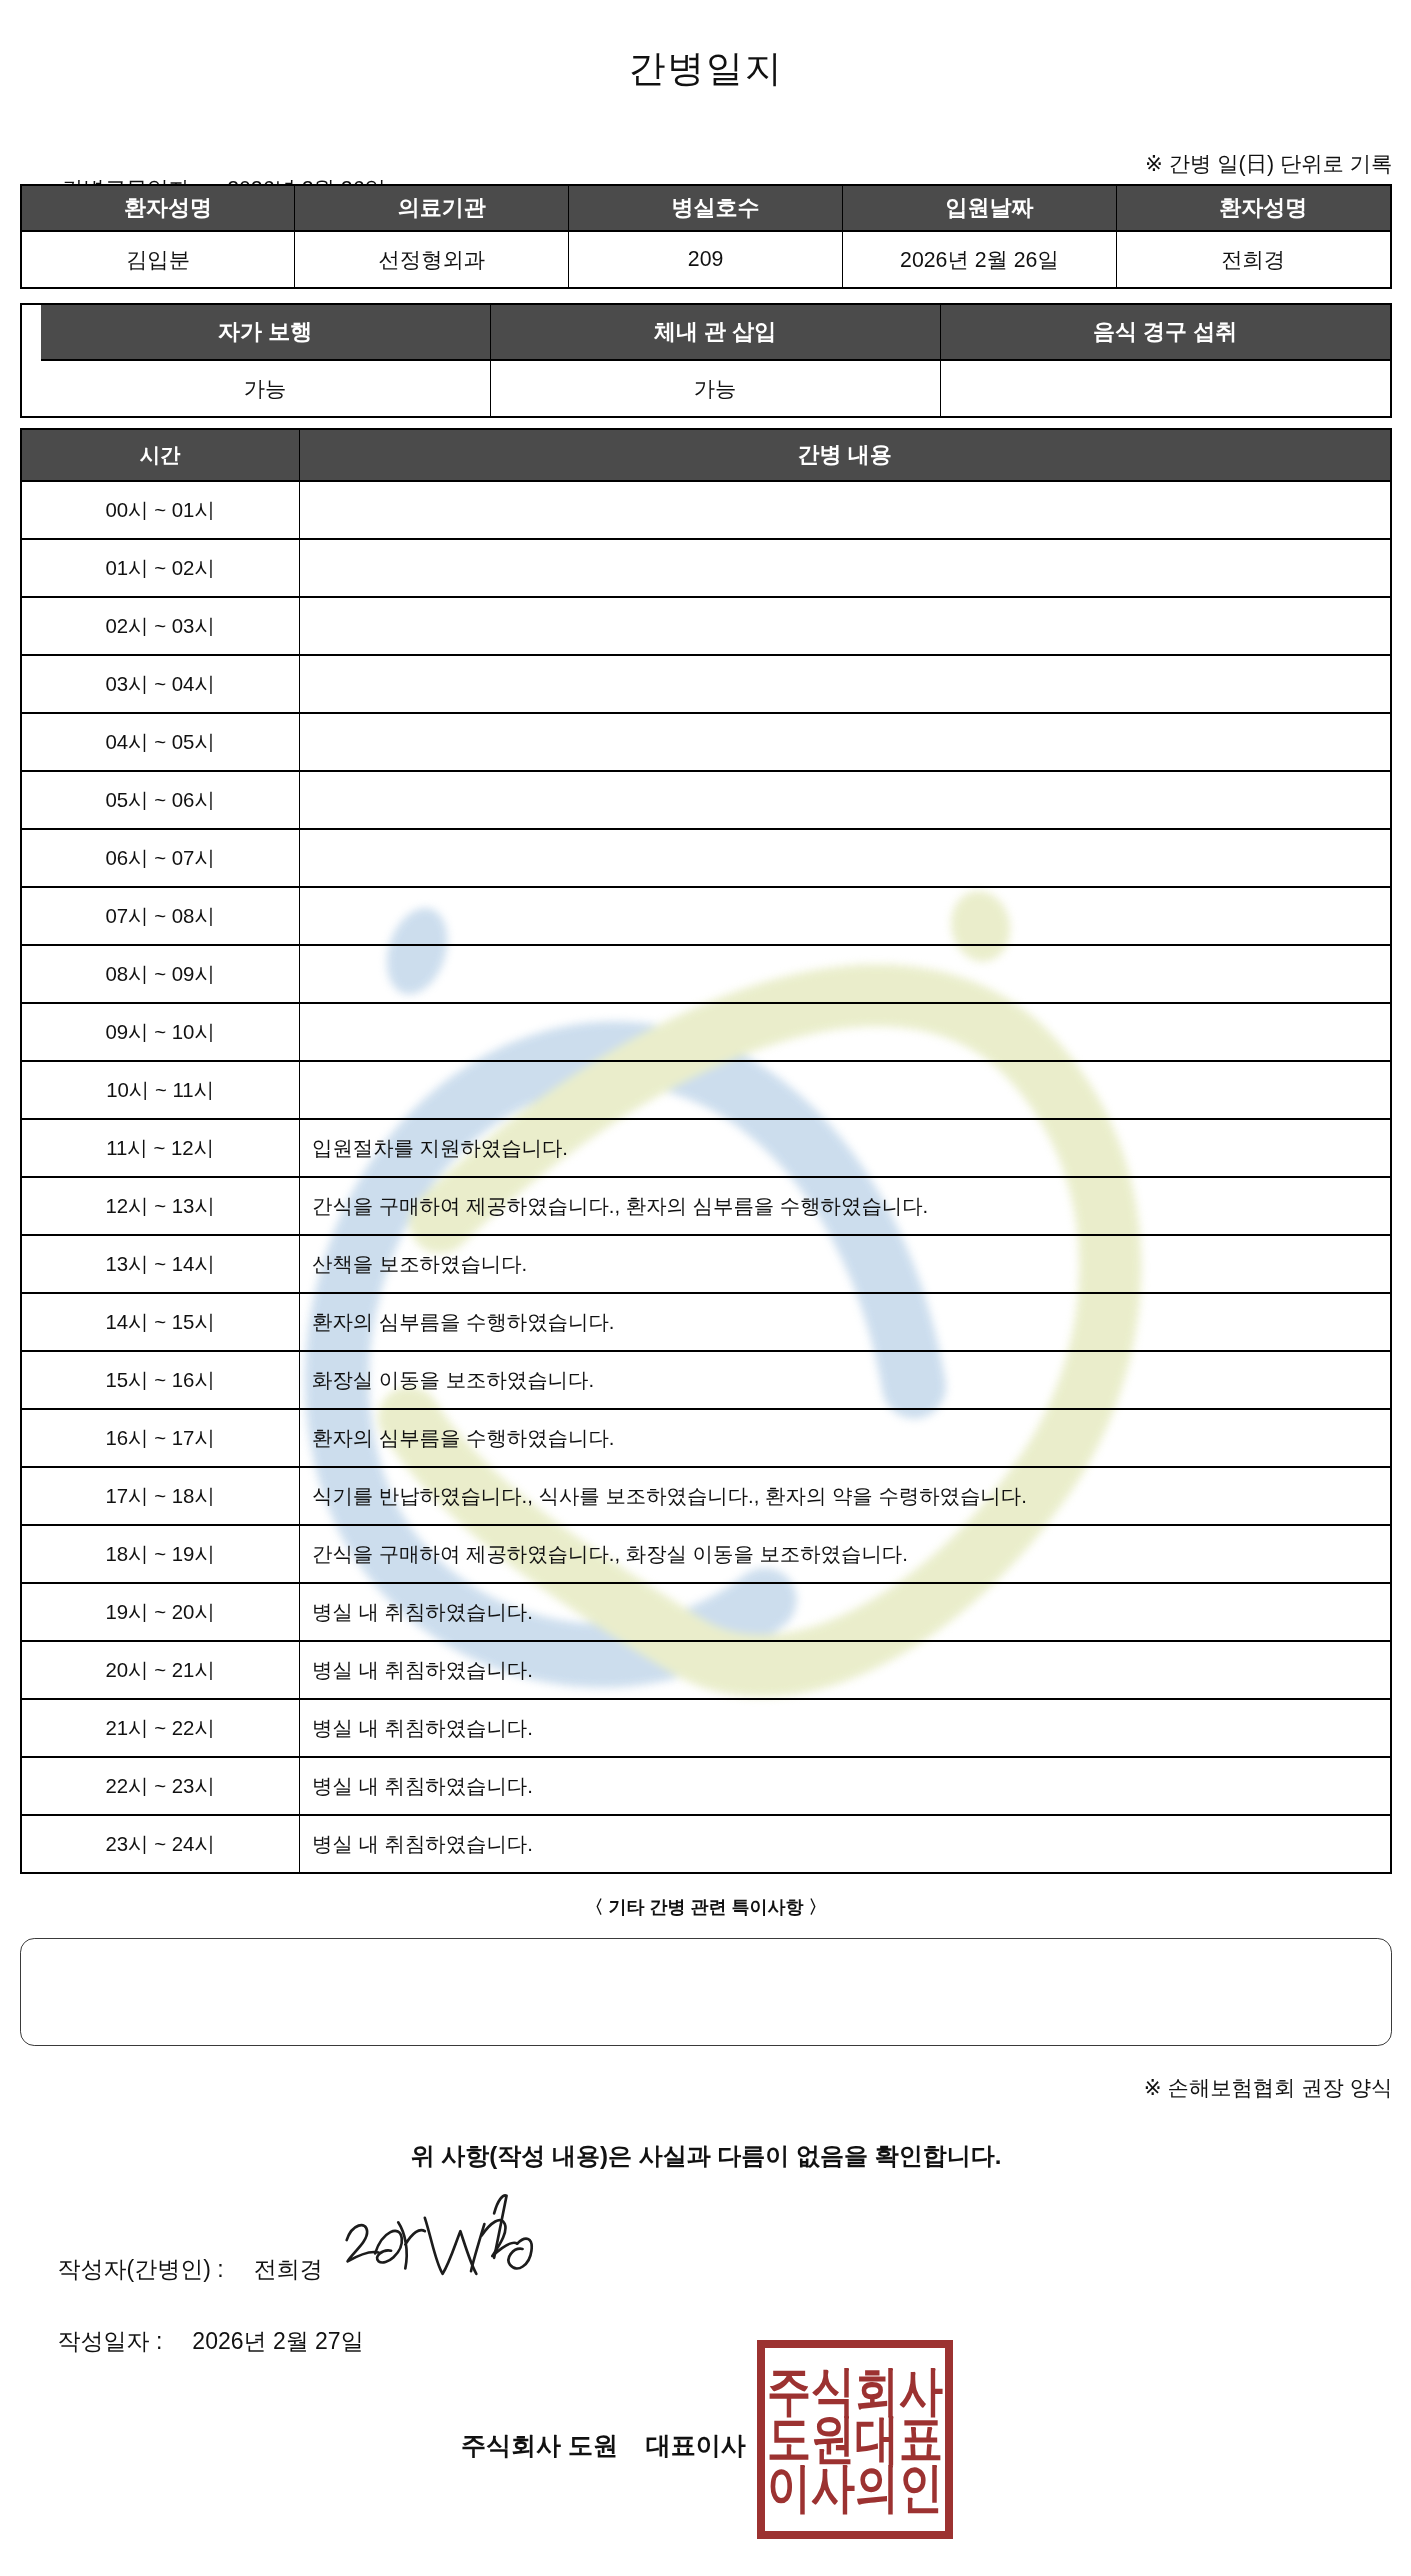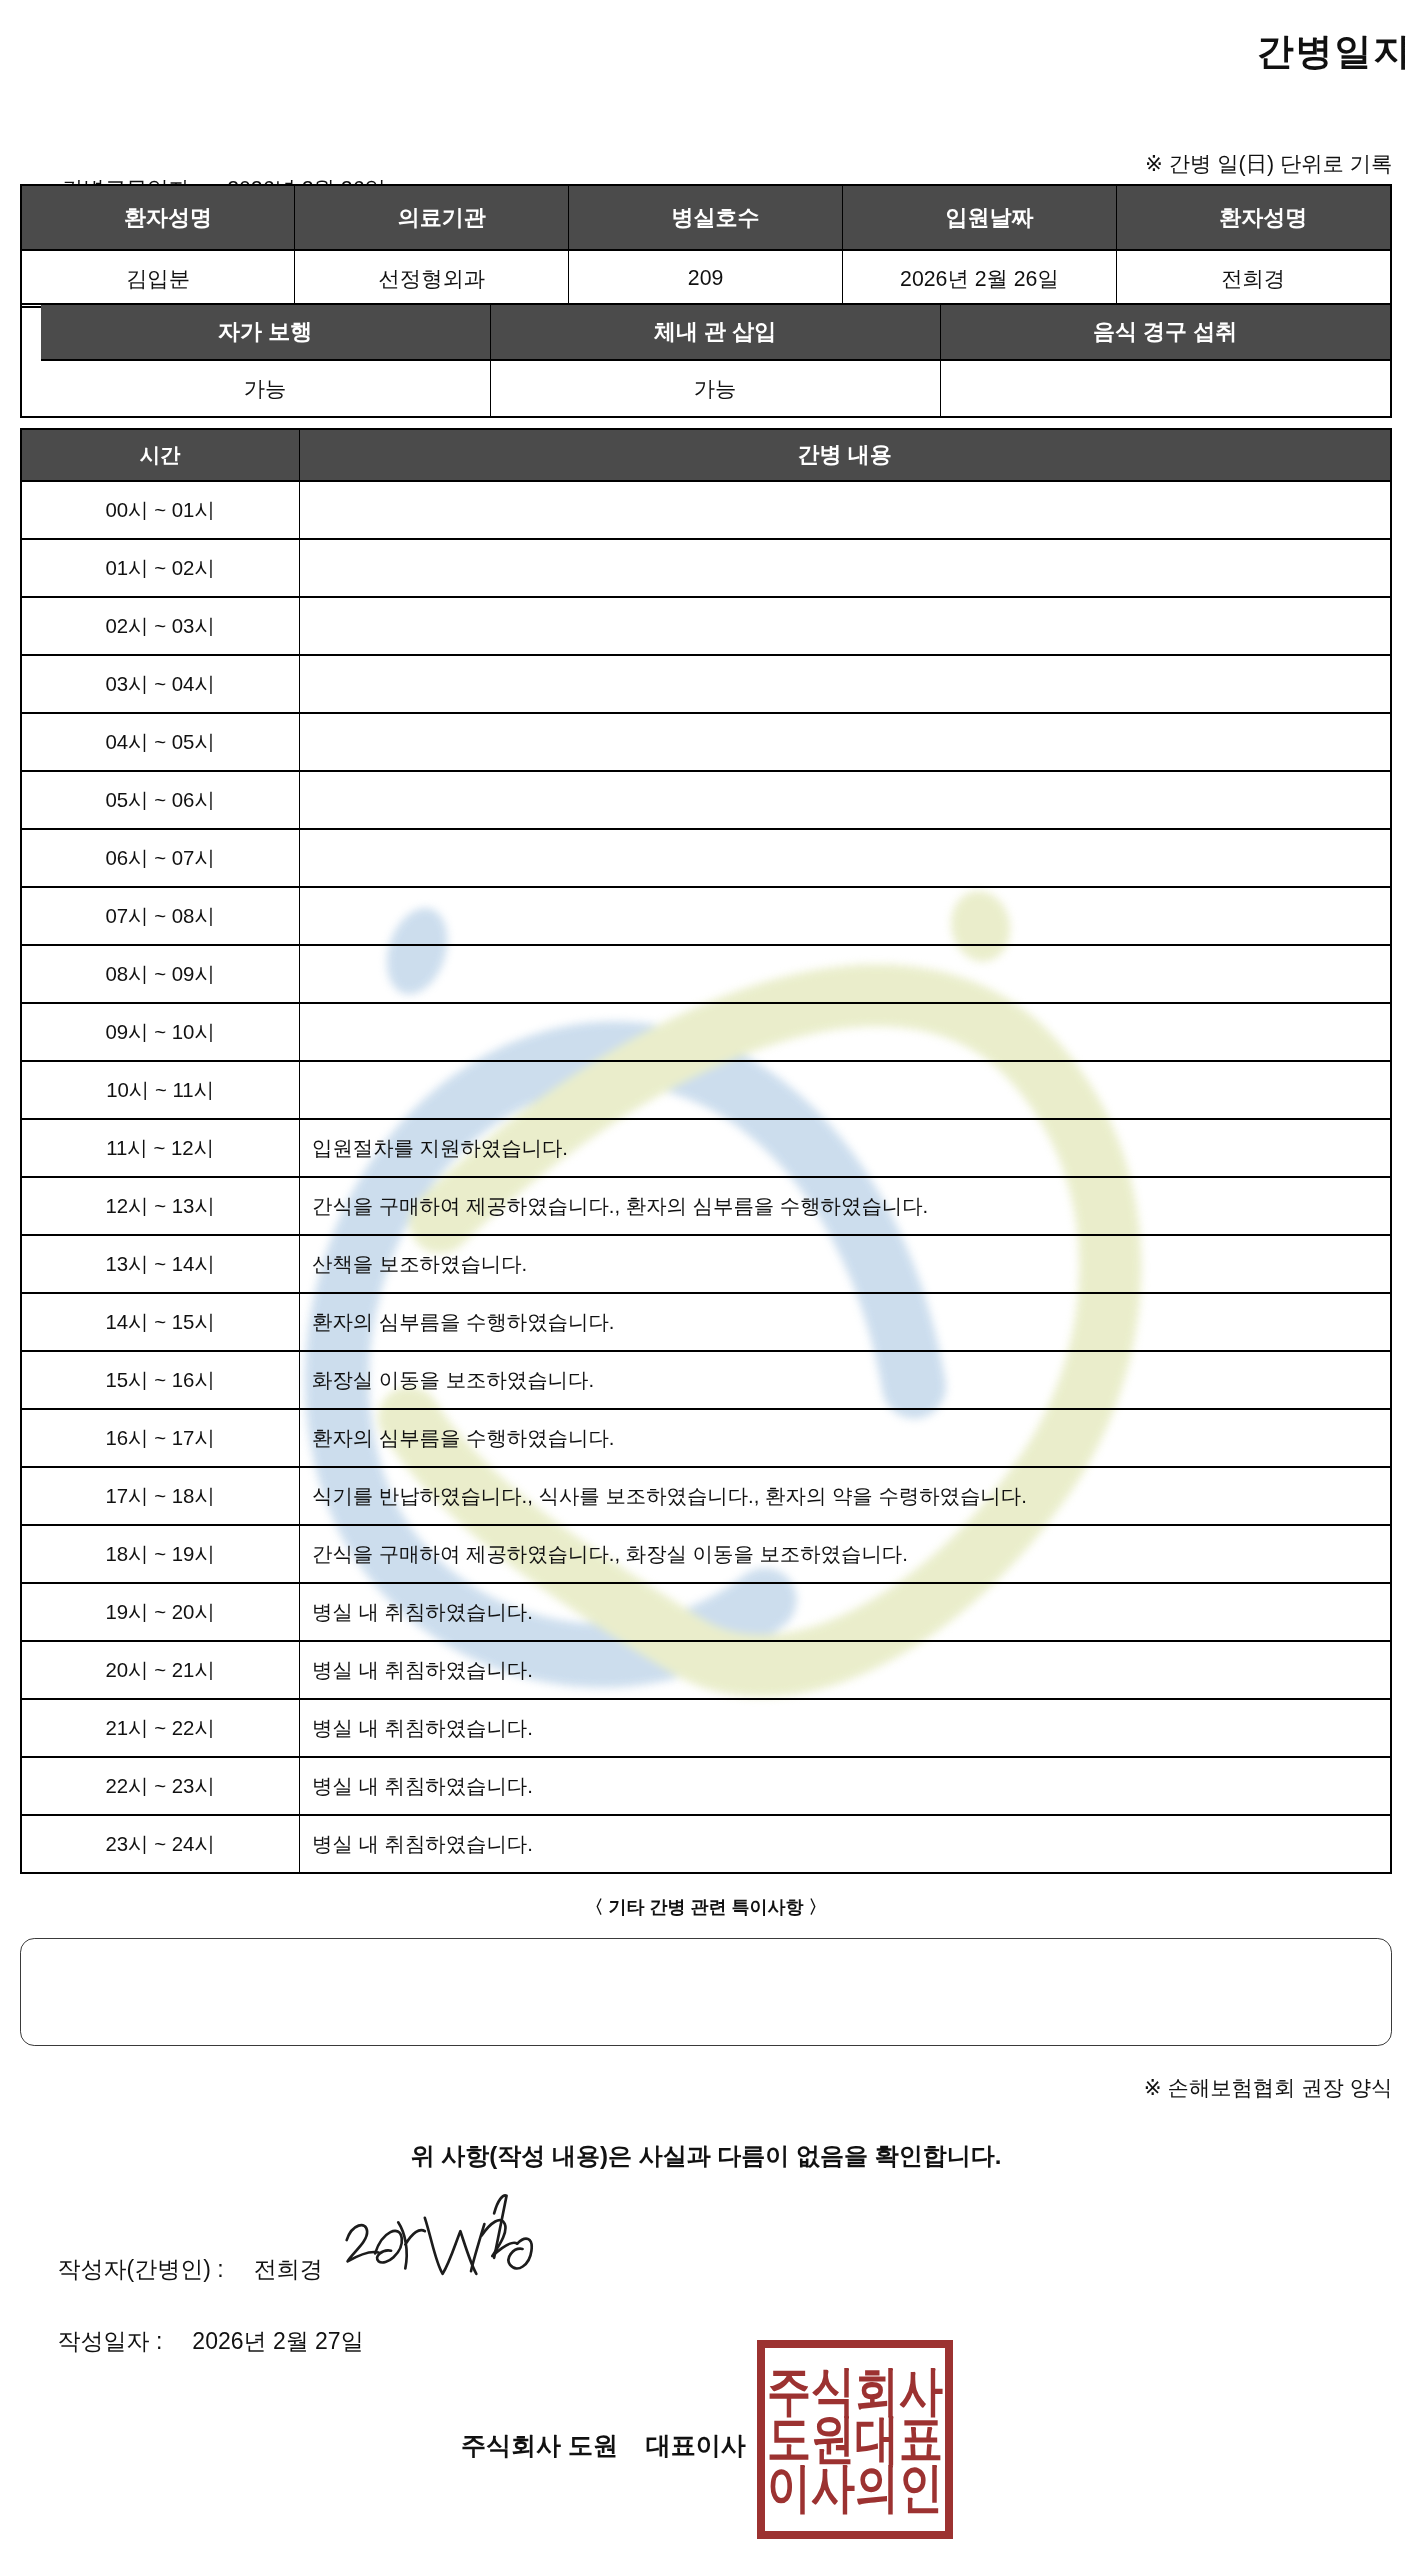--- a/index.html
+++ b/index.html
@@ -4,33 +4,33 @@
 <style>
   html,body{margin:0;padding:0;background:#fff;}
   .page{
     position:relative;width:1412px;height:2576px;background:#ffffff;
     font-family:"Liberation Sans","DejaVu Sans",sans-serif;color:#111;overflow:hidden;
   }
   .abs{position:absolute;z-index:1;}
   
   .wm{position:absolute;left:0;top:0;z-index:0;filter:blur(4.4px);opacity:.95;}
   
-  .title{top:27px;left:0;width:100%;text-align:right;font-size:37px;font-weight:bold;letter-spacing:1.8px;}
+  .title{top:44px;left:0;width:100%;text-align:center;font-size:37px;font-weight:normal;letter-spacing:1.8px;}
   .meta-left{top:149px;left:19.6px;font-size:21.3px;white-space:pre;}
   .meta-left .val{margin-left:19.6px;}
   .meta-right{top:149px;right:19.6px;font-size:21.3px;text-align:right;}
   
   .tbl{position:absolute;left:19.6px;width:1372px;border:2.7px solid #000;box-sizing:border-box;z-index:1;background:transparent;}
   .trow{display:flex;}
   .trow + .trow{border-top:2.7px solid #000;}
   .cell{display:flex;align-items:center;justify-content:center;box-sizing:border-box;flex:1 1 0;font-size:21.3px;}
   .cell + .cell{border-left:1.8px solid #000;}
   .hcell{background:#4b4b4b;color:#fff;font-weight:bold;font-size:22px;}
   #patient-table{top:184px;}
-  #patient-table .trow.h .cell{height:63px;padding-left:20px;}
+  #patient-table .trow.h .cell{height:44px;padding-left:20px;}
   #patient-table .trow.v .cell{height:55px;}
   #status-table{top:303px;padding-left:19px;}
   #status-table .trow.h .cell{height:54px;}
   #status-table .trow.v .cell{height:55px;}
   #log-table{top:428px;}
   #log-table .trow.h .cell{height:50px;}
   #log-table .trow.r .cell{height:56px;}
   #log-table .time{flex:0 0 277px;font-size:20.4px;}
   #log-table .content{justify-content:flex-start;padding:0 7.1px 0 12.4px;font-size:20.4px;}
   

